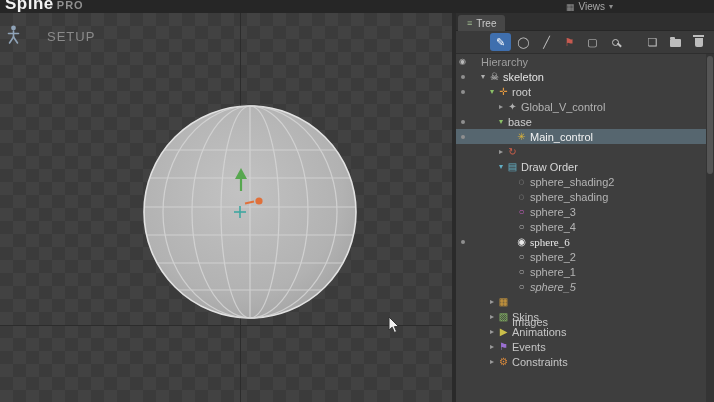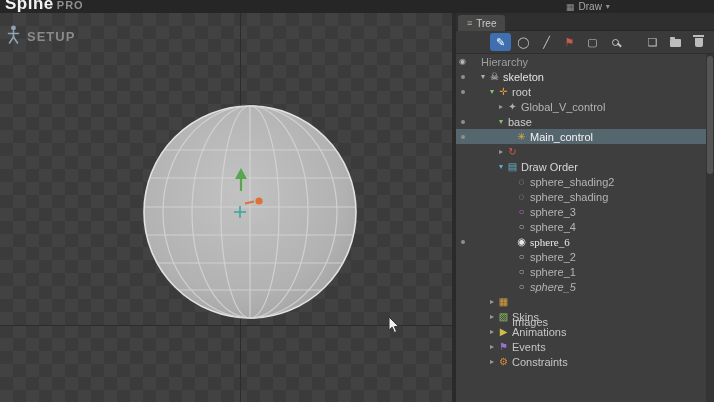--- a/index.html
+++ b/index.html
@@ -23,21 +23,21 @@
     background-color:#3b3b3b;
     background-image:
       linear-gradient(45deg, #424242 25%, transparent 25%, transparent 75%, #424242 75%),
       linear-gradient(45deg, #424242 25%, transparent 25%, transparent 75%, #424242 75%);
     background-size:26px 26px;
     background-position:0 0, 13px 13px;
   }
   .axis-v { position:absolute; left:240px; top:0; width:1px; height:389px; background:#2c2c2c; }
   .axis-h { position:absolute; left:0; top:312px; width:452px; height:1px; background:#2c2c2c; }
   .setup-overlay { position:absolute; left:6px; top:12px; display:flex; align-items:flex-start; gap:6px; }
-  .setup-label { font-size:13px; font-weight:bold; color:#8a8a8a; letter-spacing:1px; margin-top:4px; }
+  .setup-label { font-size:13px; font-weight:normal; color:#8a8a8a; letter-spacing:1px; margin-top:4px;margin-left:20px; }
   .sphere-svg { position:absolute; left:0; top:0; }
   .cursor-svg { position:absolute; left:388px; top:303px; }
   
   .divider { position:absolute; left:452px; top:13px; width:4px; height:389px; background:#2a2a2a; z-index:4; }
   
   .panel { position:absolute; left:456px; top:13px; width:258px; height:389px; background:#3e3e3e; z-index:5; }
   .tabstrip { position:absolute; left:0; top:0; width:258px; height:18px; background:#2f2f2f; border-bottom:1px solid #272727; }
   .tab { position:absolute; left:2px; top:2px; height:16px; background:#474747; color:#c9c9c9; font-size:10px;
          display:flex; align-items:center; gap:4px; padding:0 9px; border-radius:3px 3px 0 0; }
   .tab .tab-glyph { font-size:9px; color:#9fba8f; }
@@ -74,21 +74,21 @@
 <body>
 
 <div id="stage">
 
   <div class="topbar">
     <div class="logo">
       <span>Spine</span><span class="badge">PRO</span>
     </div>
     <div class="views">
       <span class="grid-glyph">▦</span>
-      <span>Draw</span>
+      <span>Views</span>
       <span class="caret">▾</span>
     </div>
   </div>
 
   <div class="viewport">
     <div class="axis-v"></div>
     <div class="axis-h"></div>
 
     <svg class="sphere-svg" width="452" height="389" viewBox="0 0 452 389">
       <defs>

